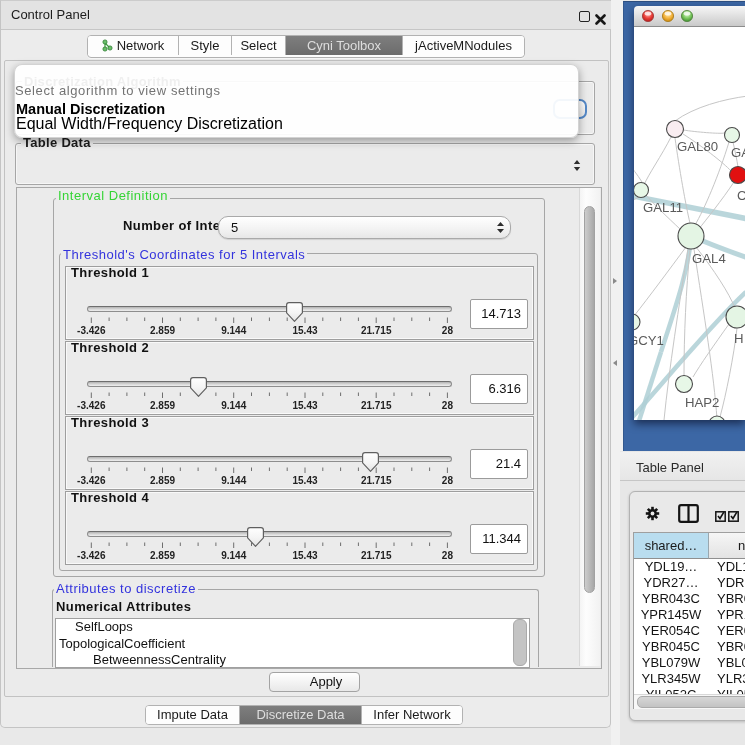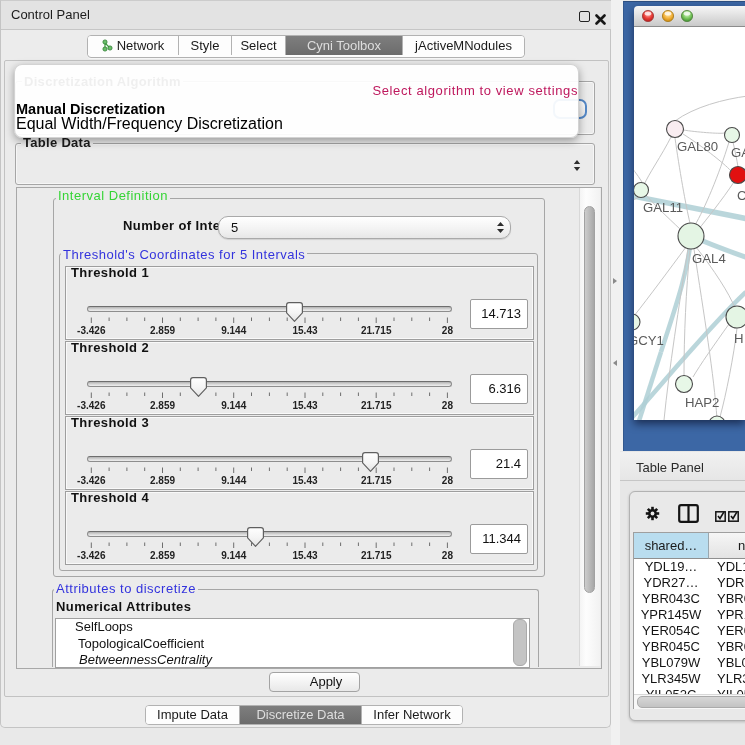--- a/index.html
+++ b/index.html
@@ -255,22 +255,22 @@
         <path d="M3 0.6 H14 Q16.4 0.6 16.4 3 V10.8 L8.5 19.3 L0.6 10.8 V3 Q0.6 0.6 3 0.6 Z" fill="url(#th3)" stroke="#5f5f5f" stroke-width="1.2"></path>
       </svg>
   <div class="vbox" style="left:404px;top:32px;">11.344</div>
 </div>
 
   <div class="gbox" style="left:51px;top:588px;width:485px;height:77px;box-shadow:none;border-bottom:none;border-radius:3px 3px 0 0;"></div>
   <div class="gtitle" style="left:53px;top:581px;color:#3333dd;font-weight:normal;letter-spacing:0.5px;">Attributes to discretize</div>
   <div class="tlabel" style="left:55px;top:599px;">Numerical Attributes</div>
   <div class="abs" style="left:54px;top:617px;width:473px;height:48px;background:#fff;border:1px solid #a0a0a0;overflow:hidden;">
     <div class="item" style="padding-left:19px;">SelfLoops</div>
-    <div class="item" style="padding-left:22px;">TopologicalCoefficient</div>
-    <div class="item" style="padding-left:23px;font-style:italic;">BetweennessCentrality</div>
+    <div class="item" style="padding-left:3px;">TopologicalCoefficient</div>
+    <div class="item" style="padding-left:37px;">BetweennessCentrality</div>
   </div>
   <div class="abs" style="left:512px;top:618px;width:12px;height:45px;background:#c4c4c4;border:1px solid #aaa;border-radius:6px;"></div>
 
   <div class="abs" style="left:268px;top:671px;width:66px;height:18px;border:1px solid #a3a3a3;border-radius:4px;background:linear-gradient(#ffffff,#e8e8e8);text-align:center;font-size:13px;line-height:18px;color:#111;padding-left:23px;">Apply</div>
 
   <div class="abs" style="left:144px;top:704px;height:18px;border:1px solid #b2b2b2;border-radius:4px;overflow:hidden;background:#fdfdfd;white-space:nowrap;">
     <div class="seg" style="width:93px;height:18px;line-height:18px;">Impute Data</div><div class="seg sel" style="width:121px;height:18px;line-height:18px;">Discretize Data</div><div class="seg last" style="width:100px;height:18px;line-height:18px;">Infer Network</div>
   </div>
 </div>
 
@@ -409,16 +409,16 @@
 <div class="abs" style="left:0;top:138px;width:74px;height:16px;text-align:center;font-size:13px;line-height:16px;color:#141414;">YLR345W</div>
 <div class="abs" style="left:83px;top:138px;width:60px;height:16px;font-size:13px;line-height:16px;color:#141414;white-space:nowrap;">YLR345W</div>
 <div class="abs" style="left:0;top:154px;width:74px;height:16px;text-align:center;font-size:13px;line-height:16px;color:#141414;">YIL052C</div>
 <div class="abs" style="left:83px;top:154px;width:60px;height:16px;font-size:13px;line-height:16px;color:#141414;white-space:nowrap;">YIL052C</div>
 
   <div class="abs" style="left:0;top:161px;width:112px;height:15px;background:#f7f7f7;border-top:1px solid #d8d8d8;"></div>
   <div class="abs" style="left:3px;top:163px;width:112px;height:10px;background:linear-gradient(#d7d7d7,#c3c3c3);border:1px solid #ababab;border-radius:5px;"></div>
 </div>
 
 <div class="abs" style="left:14px;top:64px;width:563px;height:72px;background:rgba(255,255,255,0.93);border:1px solid rgba(175,175,175,0.55);border-radius:8px;box-shadow:0 3px 9px rgba(0,0,0,0.35);">
-  <div class="abs" style="left:0;top:19px;width:100%;text-align:right;font-size:13px;line-height:14px;color:#be185d;letter-spacing:0.6px;">Select algorithm to view settings</div>
+  <div class="abs" style="left:0;top:19px;width:100%;text-align:left;font-size:13px;line-height:14px;color:#737373;letter-spacing:0.6px;">Select algorithm to view settings</div>
   <div class="abs" style="left:1px;top:36.5px;font-size:14.5px;line-height:15px;font-weight:bold;color:#000;">Manual Discretization</div>
   <div class="abs" style="left:1px;top:51.5px;font-size:16px;line-height:14px;color:#000;">Equal Width/Frequency Discretization</div>
 </div>
 
 </body></html>

